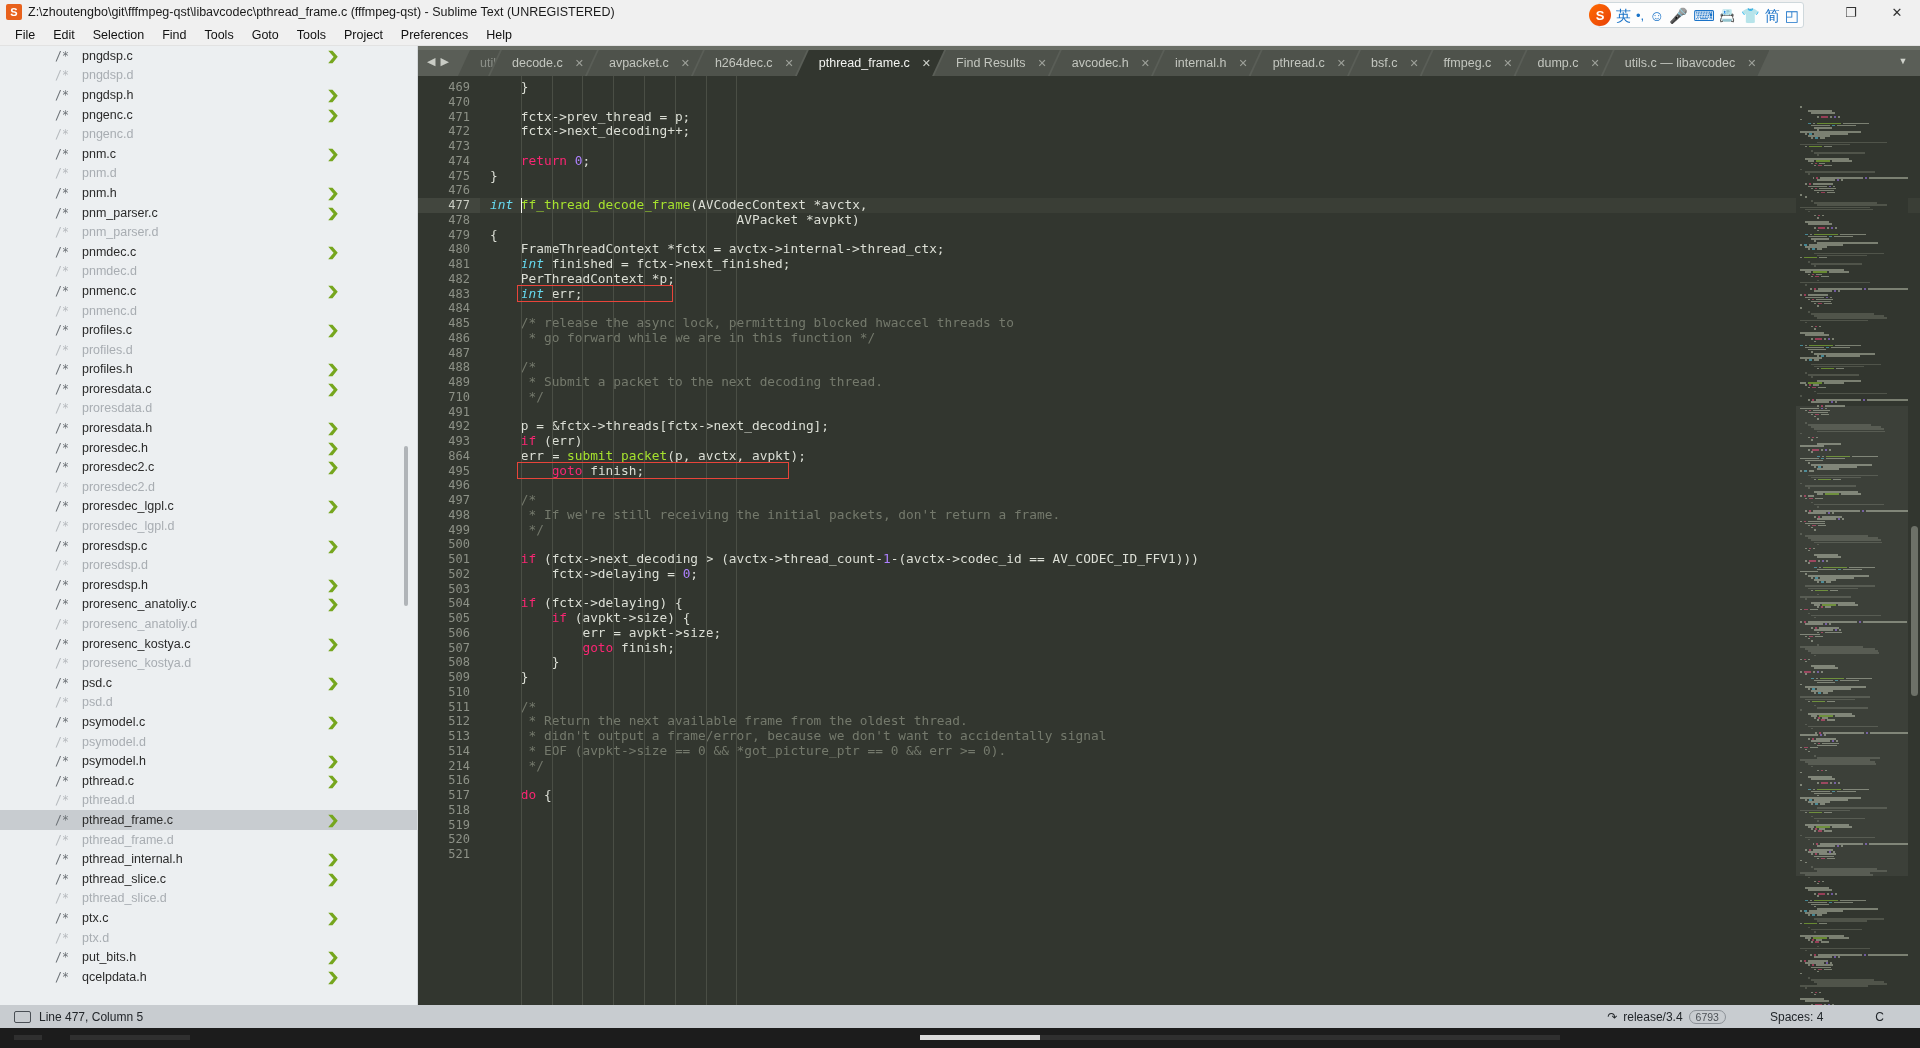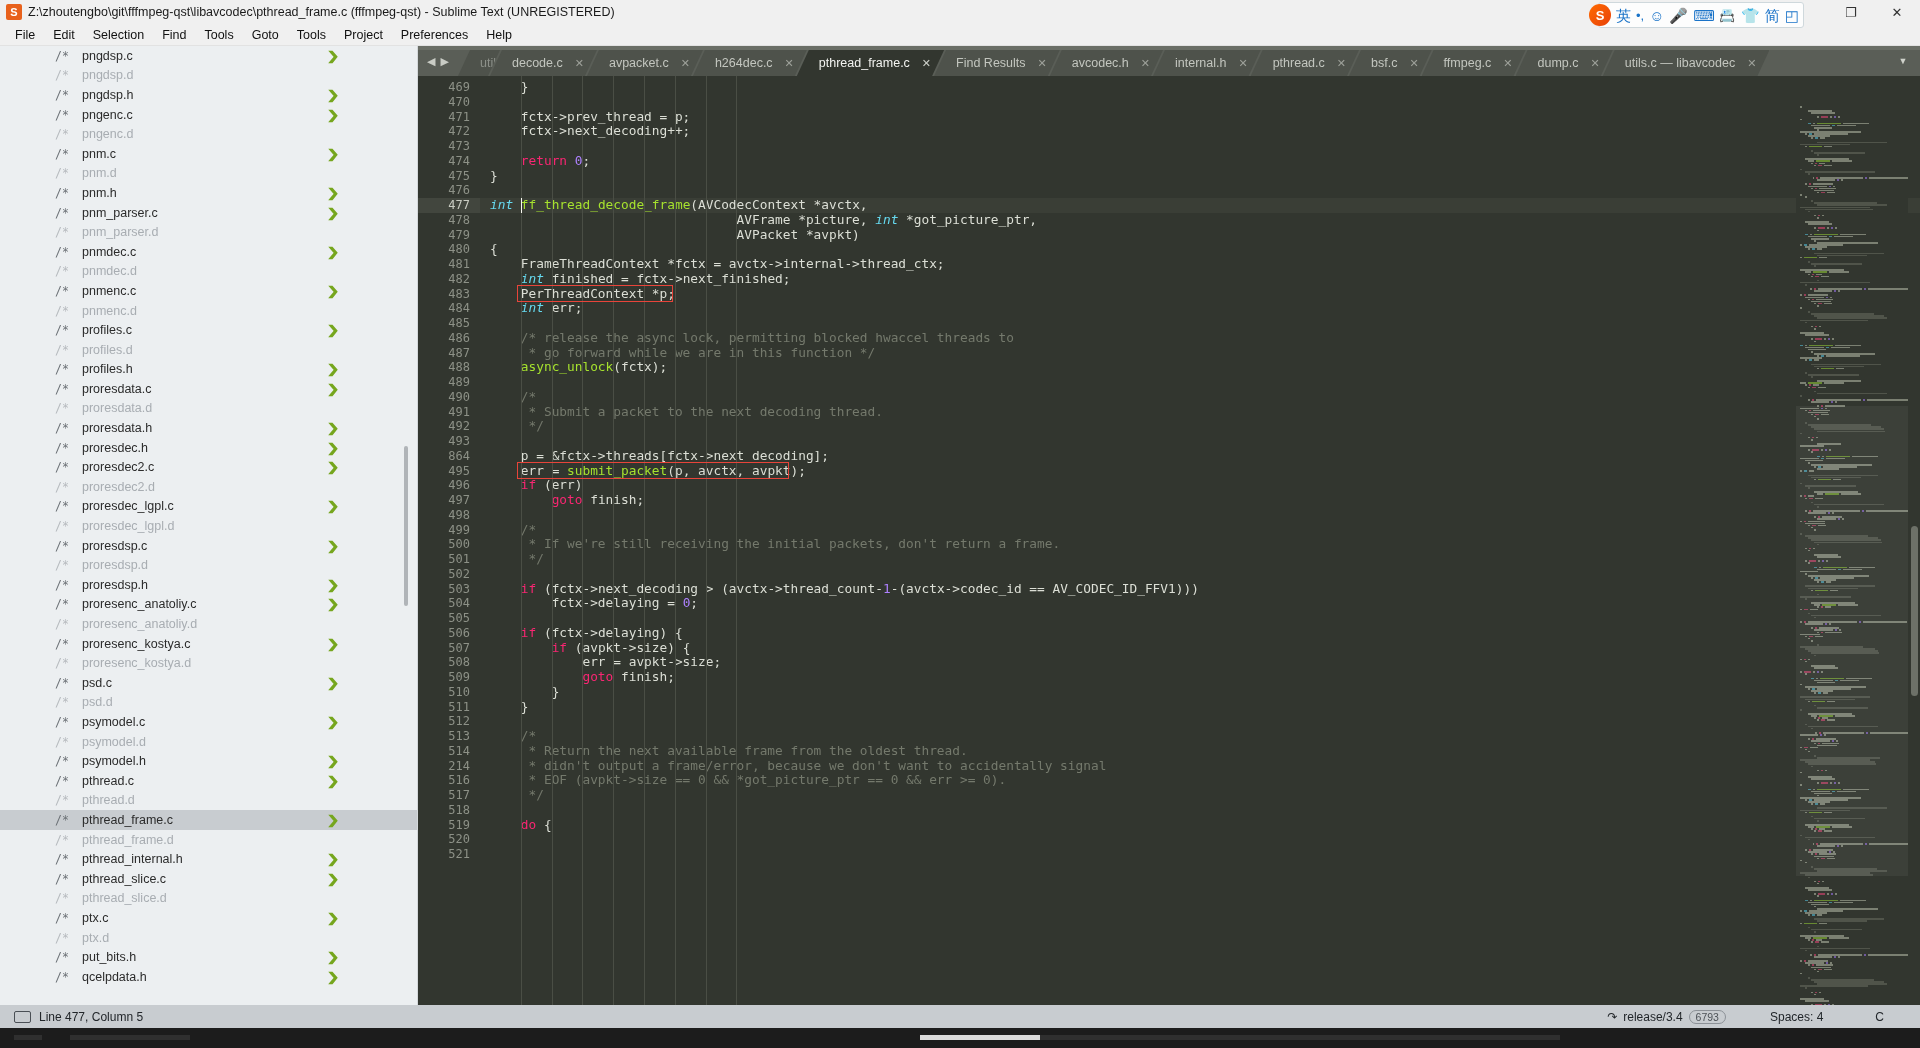--- a/index.html
+++ b/index.html
@@ -594,21 +594,21 @@
           <div class="ln">480</div>
           <div class="ln">481</div>
           <div class="ln">482</div>
           <div class="ln">483</div>
           <div class="ln">484</div>
           <div class="ln">485</div>
           <div class="ln">486</div>
           <div class="ln">487</div>
           <div class="ln">488</div>
           <div class="ln">489</div>
-          <div class="ln">490</div>
+          <div class="ln">710</div>
           <div class="ln">491</div>
           <div class="ln">492</div>
           <div class="ln">493</div>
           <div class="ln">864</div>
           <div class="ln">495</div>
           <div class="ln">496</div>
           <div class="ln">497</div>
           <div class="ln">498</div>
           <div class="ln">499</div>
           <div class="ln">500</div>
@@ -637,39 +637,37 @@
       <div class="code" id="code">
           <div class="line"><span class="pl">    }</span></div>
           <div class="line">&nbsp;</div>
           <div class="line"><span class="pl">    fctx-&gt;prev_thread = p;</span></div>
           <div class="line"><span class="pl">    fctx-&gt;next_decoding++;</span></div>
           <div class="line">&nbsp;</div>
           <div class="line"><span class="pl">    </span><span class="kw">return</span><span class="pl"> </span><span class="num">0</span><span class="pl">;</span></div>
           <div class="line"><span class="pl">}</span></div>
           <div class="line">&nbsp;</div>
           <div class="line cur"><span class="k">int</span><span class="pl"> </span><span class="fn">ff_thread_decode_frame</span><span class="pl">(AVCodecContext *avctx,</span></div>
-          <div class="line"><span class="pl">                                AVFrame *picture, </span><span class="k">int</span><span class="pl"> *got_picture_ptr,</span></div>
           <div class="line"><span class="pl">                                AVPacket *avpkt)</span></div>
           <div class="line"><span class="pl">{</span></div>
           <div class="line"><span class="pl">    FrameThreadContext *fctx = avctx-&gt;internal-&gt;thread_ctx;</span></div>
           <div class="line"><span class="pl">    </span><span class="k">int</span><span class="pl"> finished = fctx-&gt;next_finished;</span></div>
           <div class="line"><span class="pl">    PerThreadContext *p;</span></div>
           <div class="line"><span class="pl">    </span><span class="k">int</span><span class="pl"> err;</span></div>
           <div class="line">&nbsp;</div>
           <div class="line"><span class="cm">    /* release the async lock, permitting blocked hwaccel threads to</span></div>
           <div class="line"><span class="cm">     * go forward while we are in this function */</span></div>
-          <div class="line"><span class="pl">    </span><span class="fn">async_unlock</span><span class="pl">(fctx);</span></div>
           <div class="line">&nbsp;</div>
           <div class="line"><span class="cm">    /*</span></div>
           <div class="line"><span class="cm">     * Submit a packet to the next decoding thread.</span></div>
           <div class="line"><span class="cm">     */</span></div>
           <div class="line">&nbsp;</div>
           <div class="line"><span class="pl">    p = &amp;fctx-&gt;threads[fctx-&gt;next_decoding];</span></div>
+          <div class="line"><span class="pl">    </span><span class="kw">if</span><span class="pl"> (err)</span></div>
           <div class="line"><span class="pl">    err = </span><span class="fn">submit_packet</span><span class="pl">(p, avctx, avpkt);</span></div>
-          <div class="line"><span class="pl">    </span><span class="kw">if</span><span class="pl"> (err)</span></div>
           <div class="line"><span class="pl">        </span><span class="kw">goto</span><span class="pl"> finish;</span></div>
           <div class="line">&nbsp;</div>
           <div class="line"><span class="cm">    /*</span></div>
           <div class="line"><span class="cm">     * If we're still receiving the initial packets, don't return a frame.</span></div>
           <div class="line"><span class="cm">     */</span></div>
           <div class="line">&nbsp;</div>
           <div class="line"><span class="pl">    </span><span class="kw">if</span><span class="pl"> (fctx-&gt;next_decoding &gt; (avctx-&gt;thread_count-</span><span class="num">1</span><span class="pl">-(avctx-&gt;codec_id == AV_CODEC_ID_FFV1)))</span></div>
           <div class="line"><span class="pl">        fctx-&gt;delaying = </span><span class="num">0</span><span class="pl">;</span></div>
           <div class="line">&nbsp;</div>
           <div class="line"><span class="pl">    </span><span class="kw">if</span><span class="pl"> (fctx-&gt;delaying) {</span></div>

